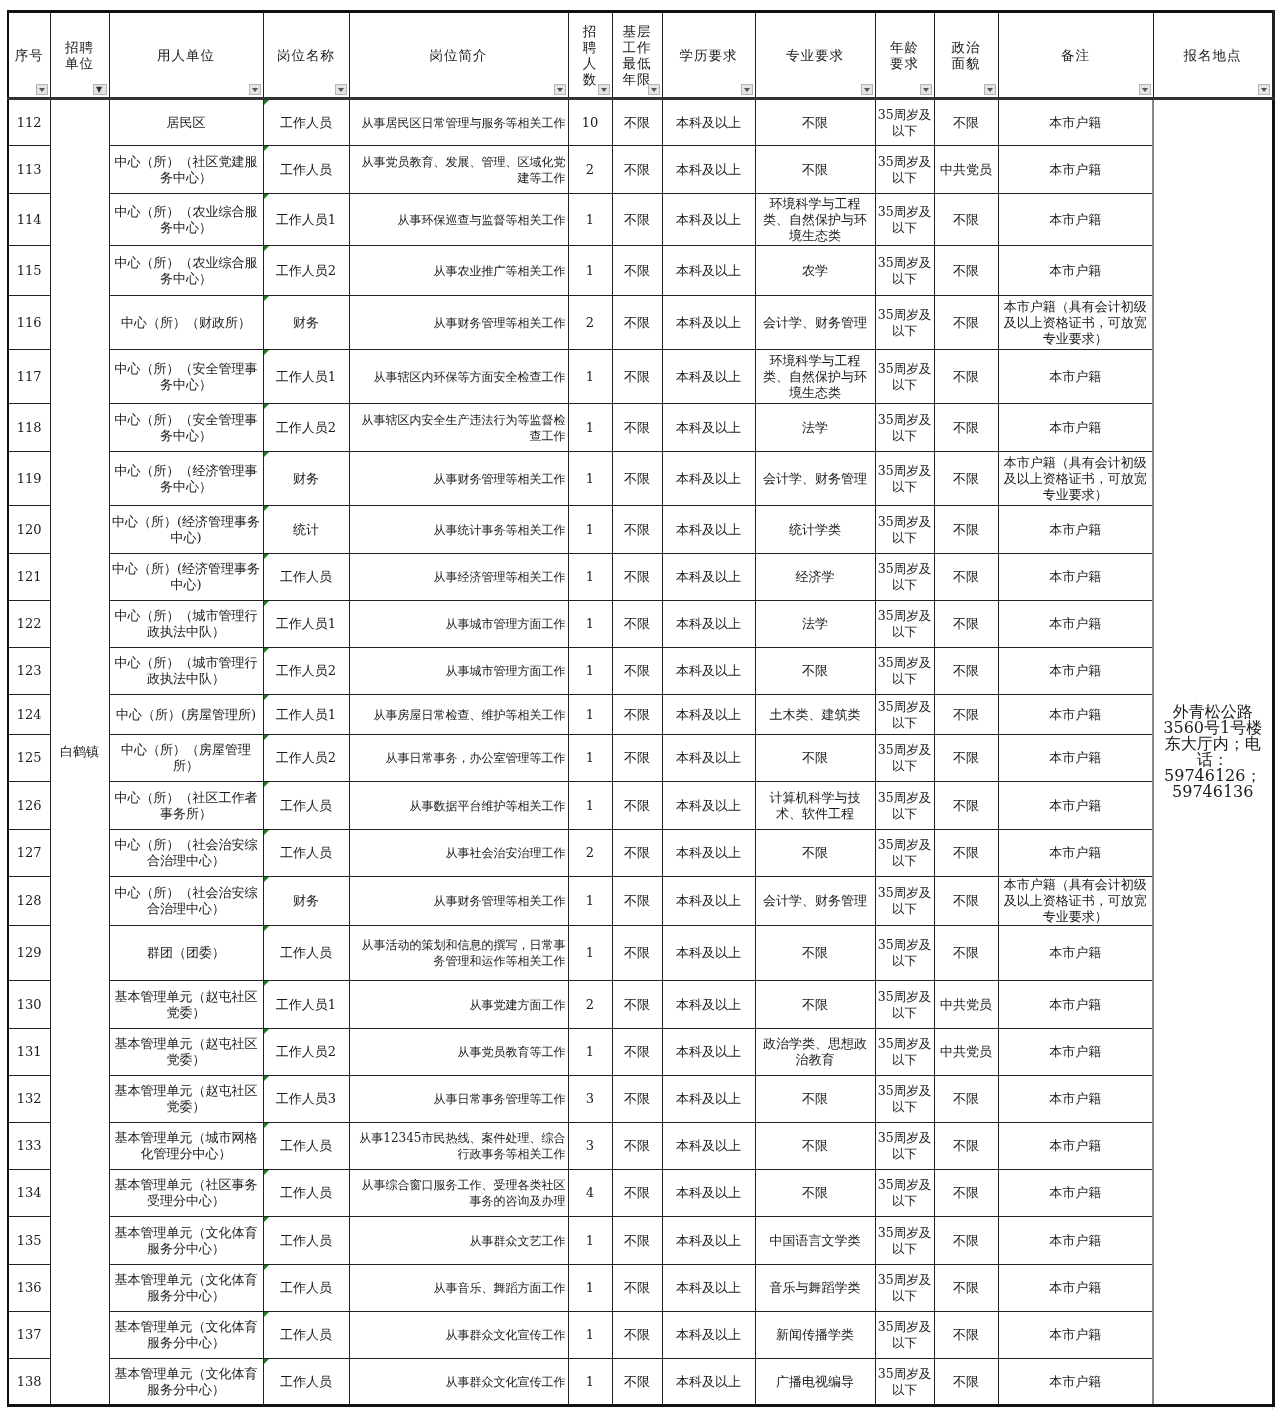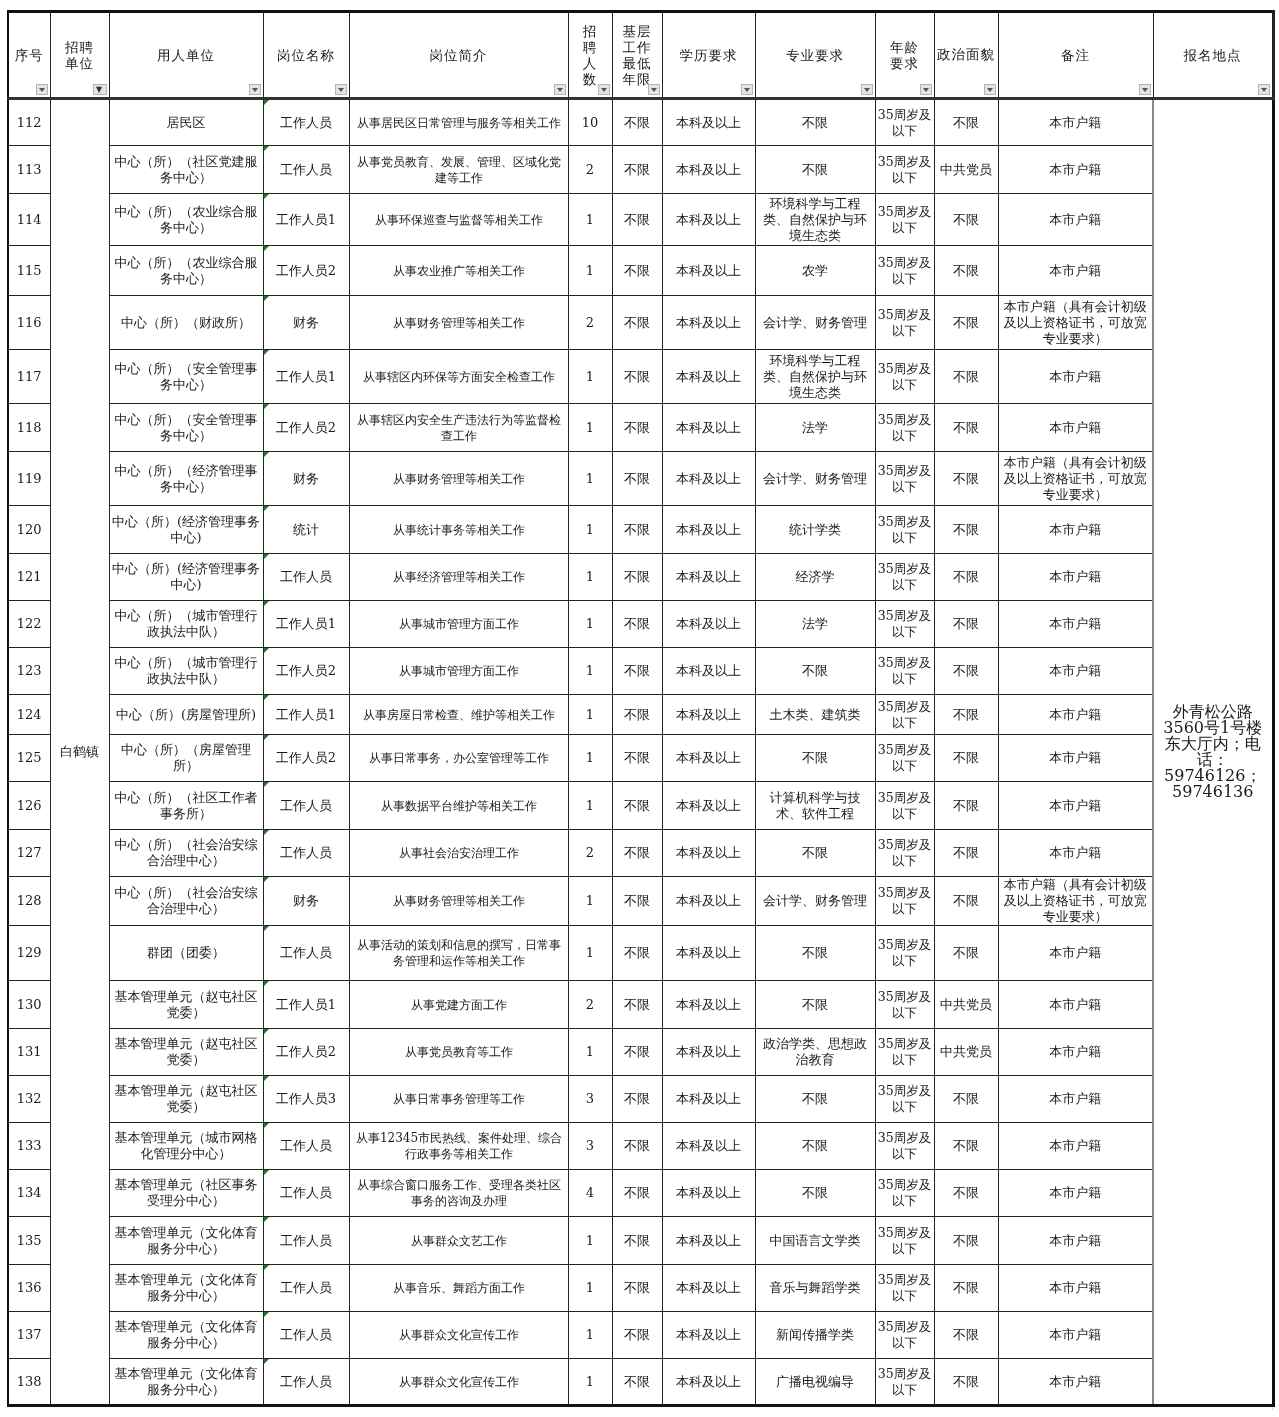--- a/index.html
+++ b/index.html
@@ -5,21 +5,21 @@
   html, body { margin: 0; padding: 0; background: #ffffff; }
   body { width: 1279px; height: 1417px; position: relative; overflow: hidden;
          font-family: "DejaVu Serif", "Liberation Serif", serif; color: #1a1a1a; }
   .sheet { position: absolute; left: 7px; top: 10px; }
   table { border-collapse: collapse; table-layout: fixed; }
   td, th { border: 1px solid #222; padding: 0 2px; text-align: center; vertical-align: middle;
            font-weight: normal; font-size: 13px; line-height: 16px; overflow: hidden; }
   th { position: relative; font-size: 13.5px; letter-spacing: 1px; height: 84px; }
   thead tr th { border-top: 3px solid #111; border-bottom: 3px solid #333; }
   table { border-left: 2px solid #111; border-right: 3px solid #111; border-bottom: 3px solid #111; }
-  td.desc { text-align: center; font-size: 12px; line-height: 16px; padding-left: 3px; }
+  td.desc { text-align: right; font-size: 12px; line-height: 16px; padding-left: 3px; }
   td.num { font-size: 13px; }
   td.grey-l { border-left-color: #777; }
   .filter-btn { position: absolute; right: 2px; bottom: 2px; width: 12px; height: 11px;
                 background: #e4e4e4; border: 1px solid #b5b5b5; box-sizing: border-box;
                 display: flex; align-items: center; justify-content: center; cursor: pointer; }
   .filter-btn .tri { width: 0; height: 0; border-left: 3px solid transparent;
                      border-right: 3px solid transparent; border-top: 4px solid #555; }
   .filter-btn.active { width: 14px; }
   .filter-btn .funnel { font-size: 8px; line-height: 8px; color: #333; font-family: "DejaVu Sans", sans-serif; }
   .th-text { display: block; }
@@ -106,21 +106,21 @@
               <span class="tri"></span>
             </div>
           </th>
           <th>
             <span class="th-text" style="padding: 0px 6px;">年龄要求</span>
             <div class="filter-btn">
               <span class="tri"></span>
             </div>
           </th>
           <th>
-            <span class="th-text" style="padding: 0px 0; font-family: Liberation Serif, serif;">政治面貌</span>
+            <span class="th-text" style="padding: 0px 14px;">政治面貌</span>
             <div class="filter-btn">
               <span class="tri"></span>
             </div>
           </th>
           <th>
             <span class="th-text">备注</span>
             <div class="filter-btn">
               <span class="tri"></span>
             </div>
           </th>

